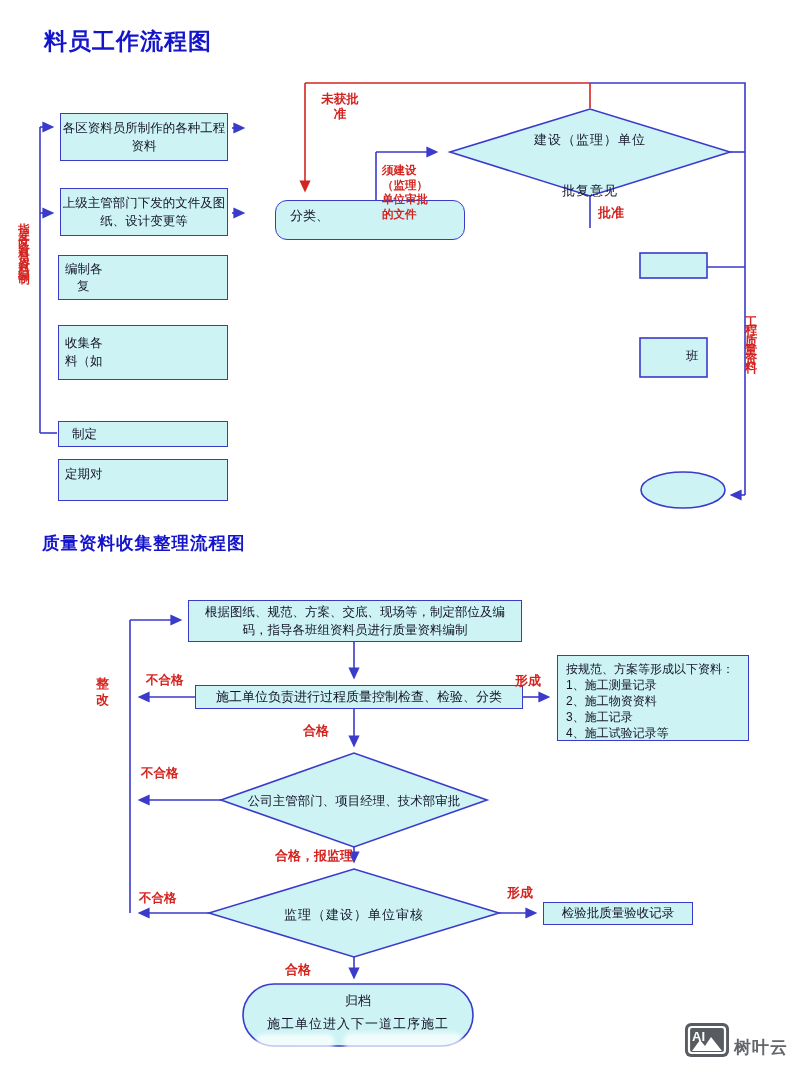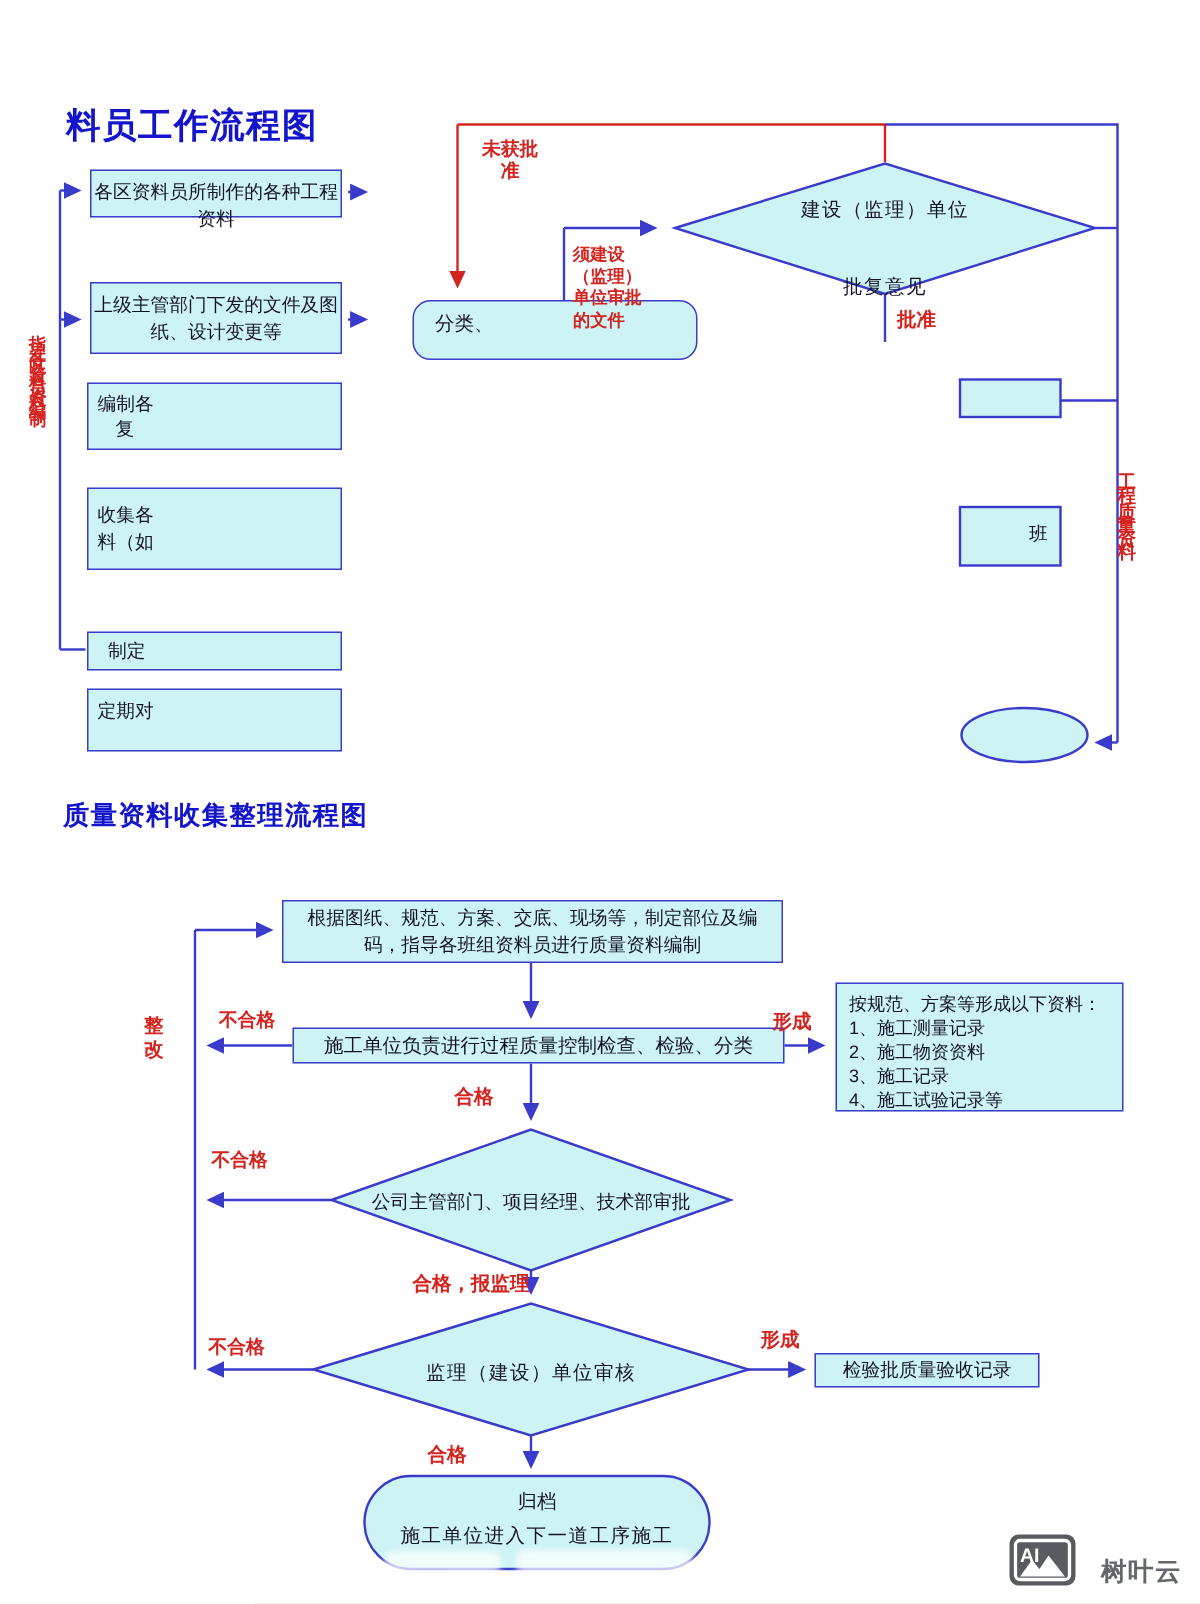--- a/index.html
+++ b/index.html
@@ -25,21 +25,21 @@
     position:absolute;left:104px;top:228px;width:581px;height:305px;
     background:#f7a62b;border-radius:28px;z-index:5;
     display:flex;flex-direction:column;justify-content:center;align-items:center;
     color:#161616;font-weight:900;
   }
   .overlay-card .l1{font-size:74px;line-height:96px;letter-spacing:6px;-webkit-text-stroke:2px #161616;}
   .overlay-card .l2{font-size:78px;line-height:104px;letter-spacing:2px;-webkit-text-stroke:2px #161616;}
   .overlay-card .l3{font-size:78px;line-height:100px;letter-spacing:4px;-webkit-text-stroke:2px #161616;}
   .overlay-card .num8{color:#e0241f;font-size:92px;-webkit-text-stroke:2.5px #e0241f;}
   .wm-blob{position:absolute;background:rgba(255,255,255,0.72);filter:blur(2px);border-radius:6px;z-index:4;}
-  .logo-wrap{position:absolute;right:12px;bottom:10px;display:flex;align-items:center;gap:16px;z-index:6;}
+  .logo-wrap{position:absolute;right:12px;bottom:10px;display:flex;align-items:center;gap:4px;z-index:6;}
   .logo-text{font-size:17px;font-weight:bold;color:#63676b;letter-spacing:1px;margin-top:15px;}
 </style>
 </head>
 <body>
 
 <div class="stage">
 
   <svg class="wires" width="800" height="1069" viewBox="0 0 800 1069">
     <defs>
       <marker id="arB" markerWidth="8" markerHeight="8" refX="6" refY="3.5" orient="auto">
@@ -93,23 +93,23 @@
       <path d="M354 957 V977" marker-end="url(#arB)"></path>
     </g>
 
     <g fill="#cdf3f5" stroke="#3a3acb" stroke-width="1.6">
       <polygon points="221,800 354,753 487,800 354,847"></polygon>
       <polygon points="209,913 354,869 499,913 354,957"></polygon>
       <rect x="243" y="984" width="230" height="62" rx="31"></rect>
     </g>
   </svg>
 
-  <div class="blue-title" style="left:44px;top:26px;font-size:23px;margin-top:42px;">料员工作流程图</div>
+  <div class="blue-title" style="left:44px;top:26px;font-size:23px;">料员工作流程图</div>
 
-  <div class="box" style="left:60px;top:113px;width:168px;height:32px;padding-top:5px;">各区资料员所制作的各种工程资料</div>
+  <div class="box" style="left:60px;top:113px;width:168px;height:48px;padding-top:5px;">各区资料员所制作的各种工程资料</div>
 
   <div class="box" style="left:60px;top:188px;width:168px;height:48px;padding-top:5px;">上级主管部门下发的文件及图纸、设计变更等</div>
 
   <div class="box left" style="left:58px;top:255px;width:170px;height:45px;padding:5px 0 0 6px;line-height:17px;">
     <div>编制各</div>
     <div style="padding-left:12px;">复</div>
   </div>
 
   <div class="box left" style="left:58px;top:325px;width:170px;height:55px;padding:8px 0 0 6px;line-height:18px;">
     <div>收集各</div>

